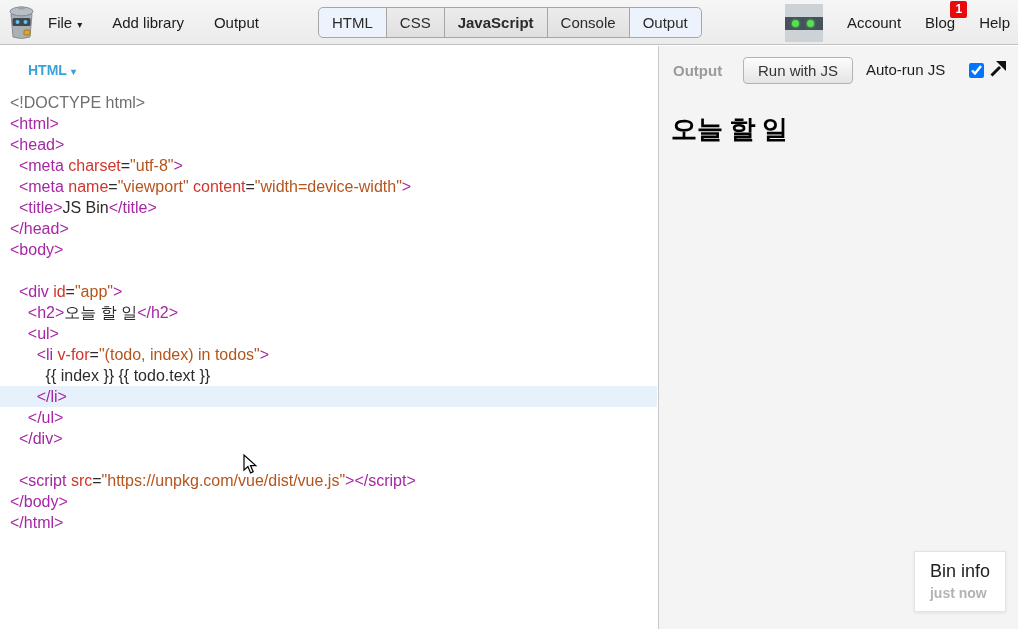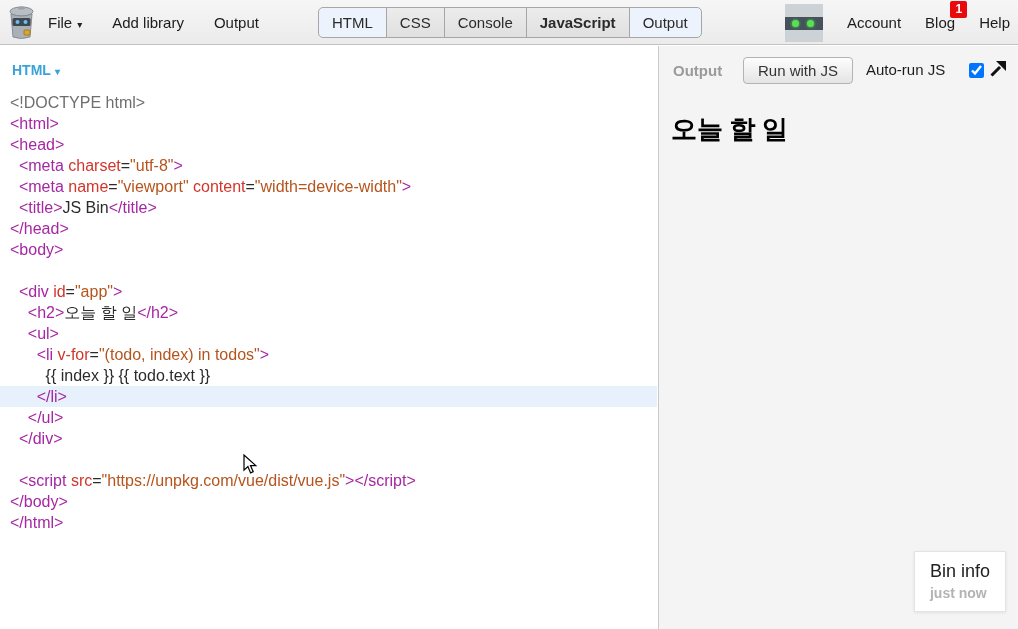--- a/index.html
+++ b/index.html
@@ -30,21 +30,21 @@
   .avatar .band { position:absolute; left:0; right:0; top:13px; height:13px; background:#45525c; }
   .avatar .eye { position:absolute; top:16.5px; width:7px; height:7px; border-radius:50%;
                  background:#55e24f; box-shadow:0 0 3px #55e24f; }
   .avatar .eye.l { left:7px; } .avatar .eye.r { left:22px; }
   .navlink { font-size:15px; color:#1c1c1c; cursor:pointer; position:relative; }
   .badge { position:absolute; top:-13px; right:-12px; background:#e90b0b; color:#fff;
            font-size:12px; font-weight:bold; padding:1px 5px; border-radius:2px; line-height:15px; }
 
   
   .editor { position:absolute; top:46px; left:0; width:657px; height:583px; background:#fff; }
-  .panel-label { position:absolute; left:12px; top:16px; font-size:14px; font-weight:bold;
+  .panel-label { position:absolute; left:28px; top:16px; font-size:14px; font-weight:bold;
                  color:#39a3d9; cursor:pointer; }
   .panel-label .caret { font-size:10px; margin-left:4px; }
   .code { position:absolute; top:46px; left:0; width:657px;
           font-family:Liberation Sans, sans-serif; font-size:16px; line-height:21px;
           white-space:pre; cursor:text; }
   .code-line { height:21px; padding-left:10px; }
   .code-line.hl { background:#e7f1fc; }
   .tok-g { color:#6e6e6e; }
   .tok-t { color:#a626a4; }
   .tok-a { color:#d2352b; }
@@ -97,22 +97,22 @@
 
     <div class="menus">
       <span class="menu"><span>File</span><span class="caret">▾</span></span>
       <span class="menu">Add library</span>
       <span class="menu">Output</span>
     </div>
 
     <div class="tabs">
       <button class="tab active">HTML</button>
       <button class="tab">CSS</button>
+      <button class="tab bold">JavaScript</button>
       <button class="tab">Console</button>
-      <button class="tab bold">JavaScript</button>
       <button class="tab active">Output</button>
     </div>
 
     <div class="right-cluster">
       <span class="avatar">
         <span class="band"></span>
         <span class="eye l"></span>
         <span class="eye r"></span>
       </span>
       <span class="navlink">Account</span>

